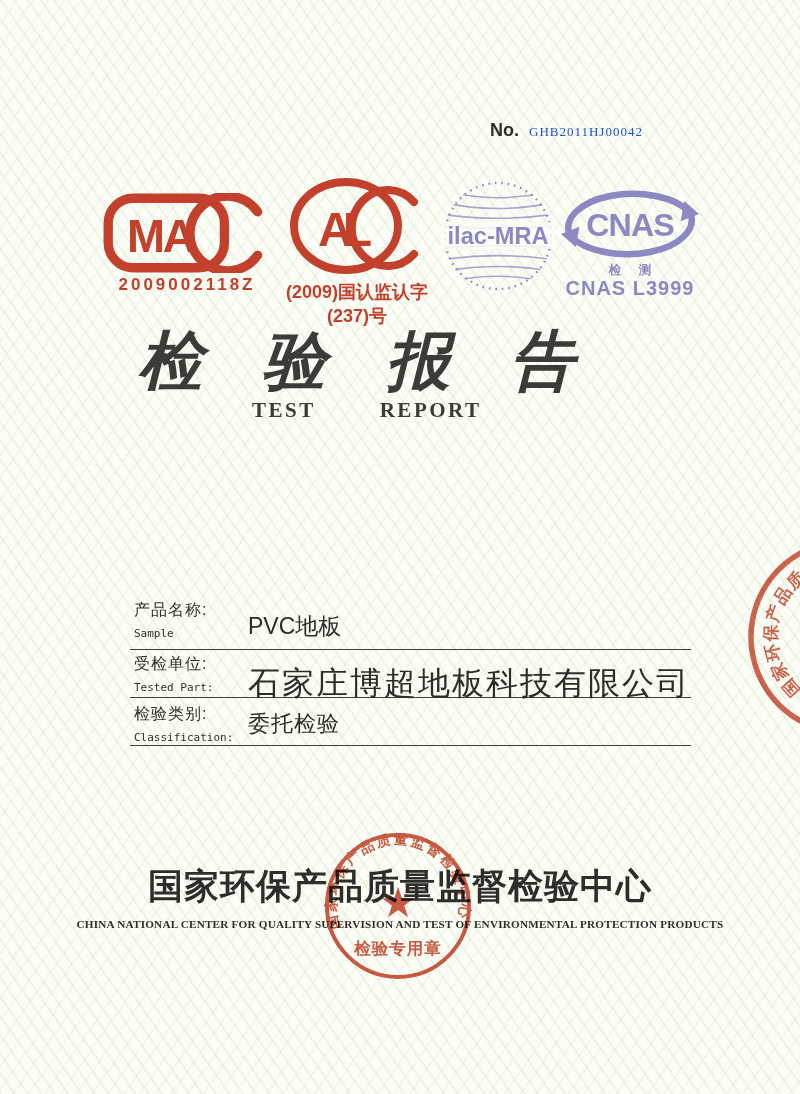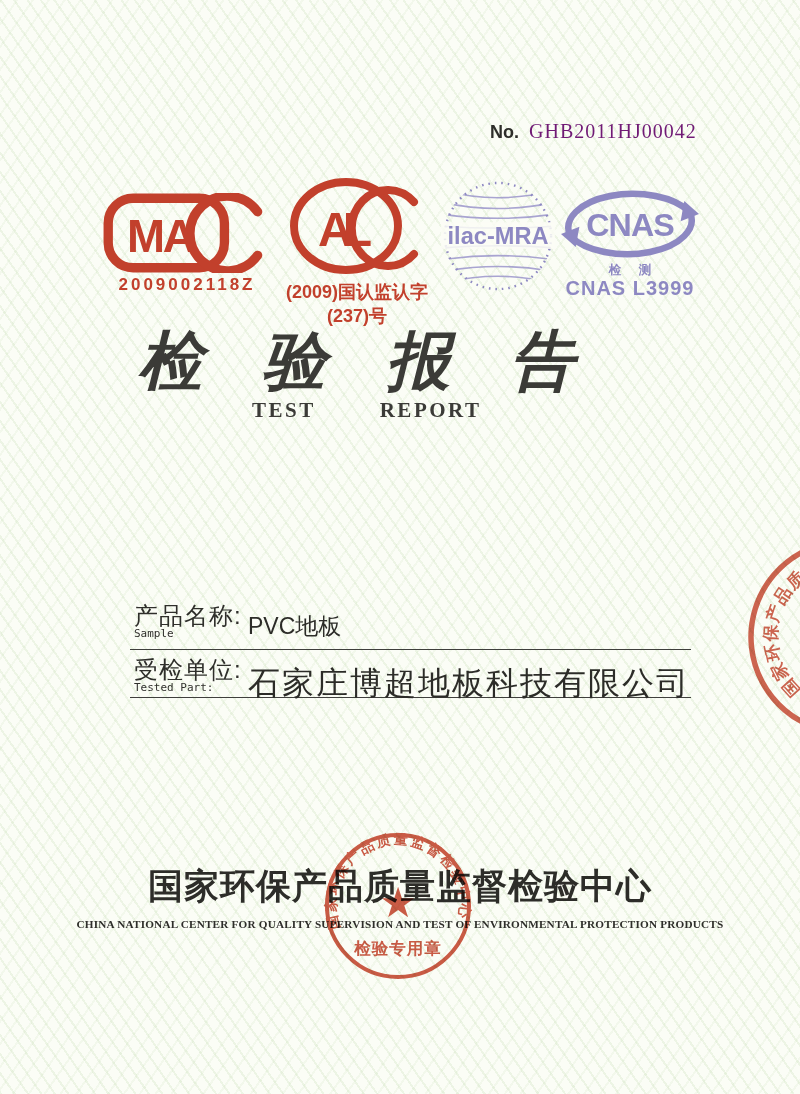--- a/index.html
+++ b/index.html
@@ -18,21 +18,21 @@
     background-color:var(--paper);
     background-image:
       repeating-linear-gradient(55deg, rgba(186,214,166,.22) 0 2px, transparent 2px 11px),
       repeating-linear-gradient(125deg, rgba(186,214,166,.13) 0 2px, transparent 2px 13px);
   }
   .abs{position:absolute;}
 
   
   .report-no{left:490px;top:120px;display:flex;align-items:baseline;gap:10px;}
   .no-label{font-weight:bold;font-size:18px;color:#2e2e2a;}
-  .no-value{font-family:"Liberation Serif",serif;font-size:20px;letter-spacing:1px;color:#701a75;}
+  .no-value{font-family:"Liberation Serif",serif;font-size:13px;letter-spacing:1px;color:#1d4ed8;}
 
   
   .logo-num{left:102px;top:275px;width:170px;text-align:center;
     color:var(--accent-red);font-weight:bold;font-size:17px;letter-spacing:3px;}
   .cal-caption{left:281px;top:280px;width:152px;text-align:center;
     color:var(--accent-red);font-size:18px;font-weight:bold;}
   .cnas-caption-cn{left:561px;top:262px;width:138px;text-align:center;
     color:var(--purple);font-size:12.5px;letter-spacing:7px;text-indent:7px;font-weight:bold;}
   .cnas-caption-code{left:561px;top:277px;width:138px;text-align:center;
     color:var(--purple);font-size:20px;font-weight:bold;letter-spacing:1px;}
@@ -43,21 +43,21 @@
   .title-en{left:252px;top:398px;display:flex;gap:64px;
     font-family:"Liberation Serif",serif;font-weight:bold;font-size:21px;
     letter-spacing:2.5px;color:#3b3b37;align-items:flex-end;}
 
   
   .form{left:130px;top:588px;width:561px;}
   .form-row{position:relative;border-bottom:1.6px solid #3f3f3c;}
   .form-row.r1{height:62px;}
   .form-row.r2{height:48px;}
   .form-row.r3{height:48px;}
-  .lbl-cn{position:absolute;left:4px;font-size:24px;letter-spacing:1px;color:#2f2f2b;}
+  .lbl-cn{position:absolute;left:4px;font-size:16px;letter-spacing:1px;color:#2f2f2b;}
   .lbl-en{position:absolute;left:4px;font-family:"DejaVu Sans Mono",monospace;
     font-size:11px;color:#2f2f2b;}
   .r1 .lbl-cn{top:12px;} .r1 .lbl-en{top:39px;}
   .r2 .lbl-cn{top:4px;}  .r2 .lbl-en{top:31px;text-align:center;}
   .r3 .lbl-cn{top:6px;}  .r3 .lbl-en{top:33px;}
   .val{position:absolute;left:118px;color:#2c2c28;}
   .r1 .val{top:23px;font-size:23px;}
   .r2 .val{top:12px;font-size:32px;letter-spacing:2px;}
   .r3 .val{top:11px;font-size:22px;letter-spacing:1px;}
 
@@ -138,20 +138,25 @@
   <div class="form-row r1">
     <span class="lbl-cn">产品名称:</span>
     <span class="lbl-en">Sample</span>
     <span class="val">PVC地板</span>
   </div>
   <div class="form-row r2">
     <span class="lbl-cn">受检单位:</span>
     <span class="lbl-en">Tested Part:</span>
     <span class="val">石家庄博超地板科技有限公司</span>
   </div>
+  <div class="form-row r3">
+    <span class="lbl-cn">检验类别:</span>
+    <span class="lbl-en">Classification:</span>
+    <span class="val">委托检验</span>
+  </div>
 </div>
 
 <div class="abs org-cn">国家环保产品质量监督检验中心</div>
 <div class="abs org-en">CHINA NATIONAL CENTER FOR QUALITY SUPERVISION AND TEST OF ENVIRONMENTAL PROTECTION PRODUCTS</div>
 
 <svg class="abs stamp-main" width="160" height="160" viewBox="0 0 160 160" xmlns="http://www.w3.org/2000/svg" xmlns:xlink="http://www.w3.org/1999/xlink">
   <defs>
       <path id="arcMain" d="M 22 103 A 62 62 0 1 1 138 103" fill="none"></path>
     </defs>
   <circle cx="80" cy="81" r="71" fill="none" stroke="#c84a33" stroke-width="4"></circle>

